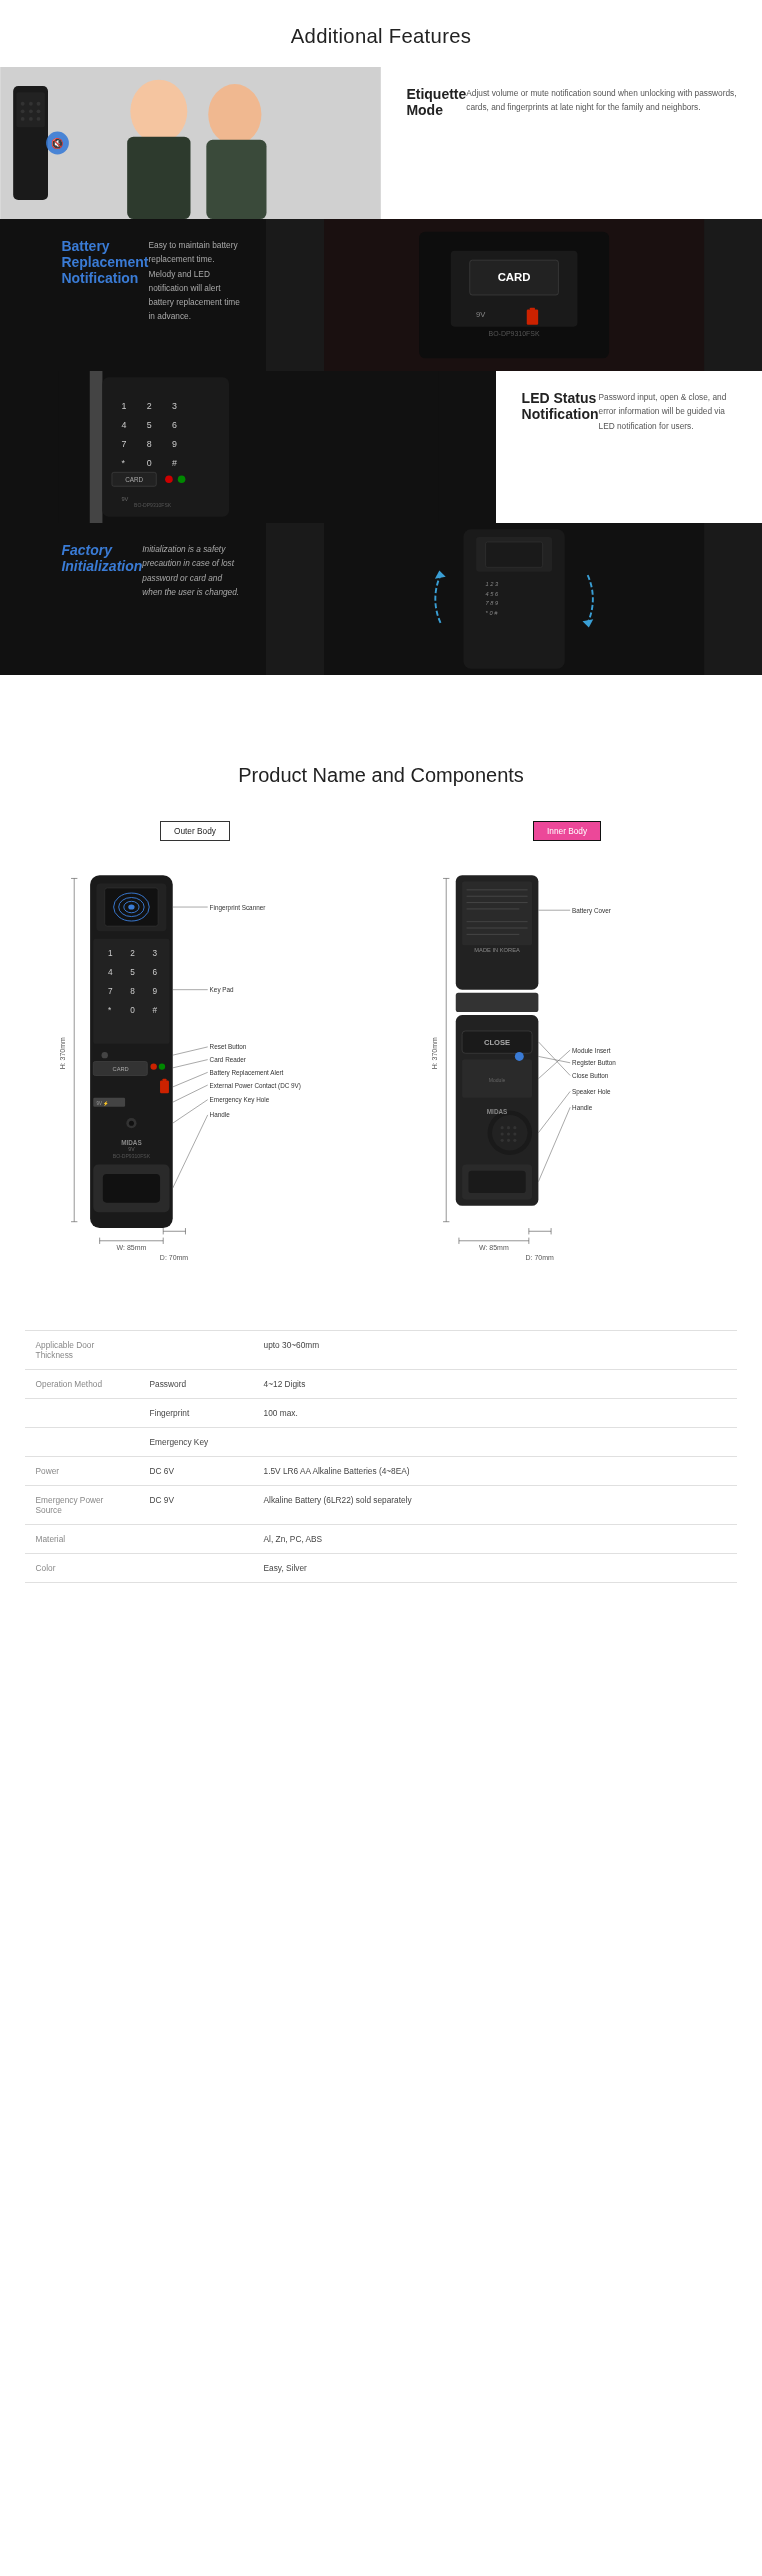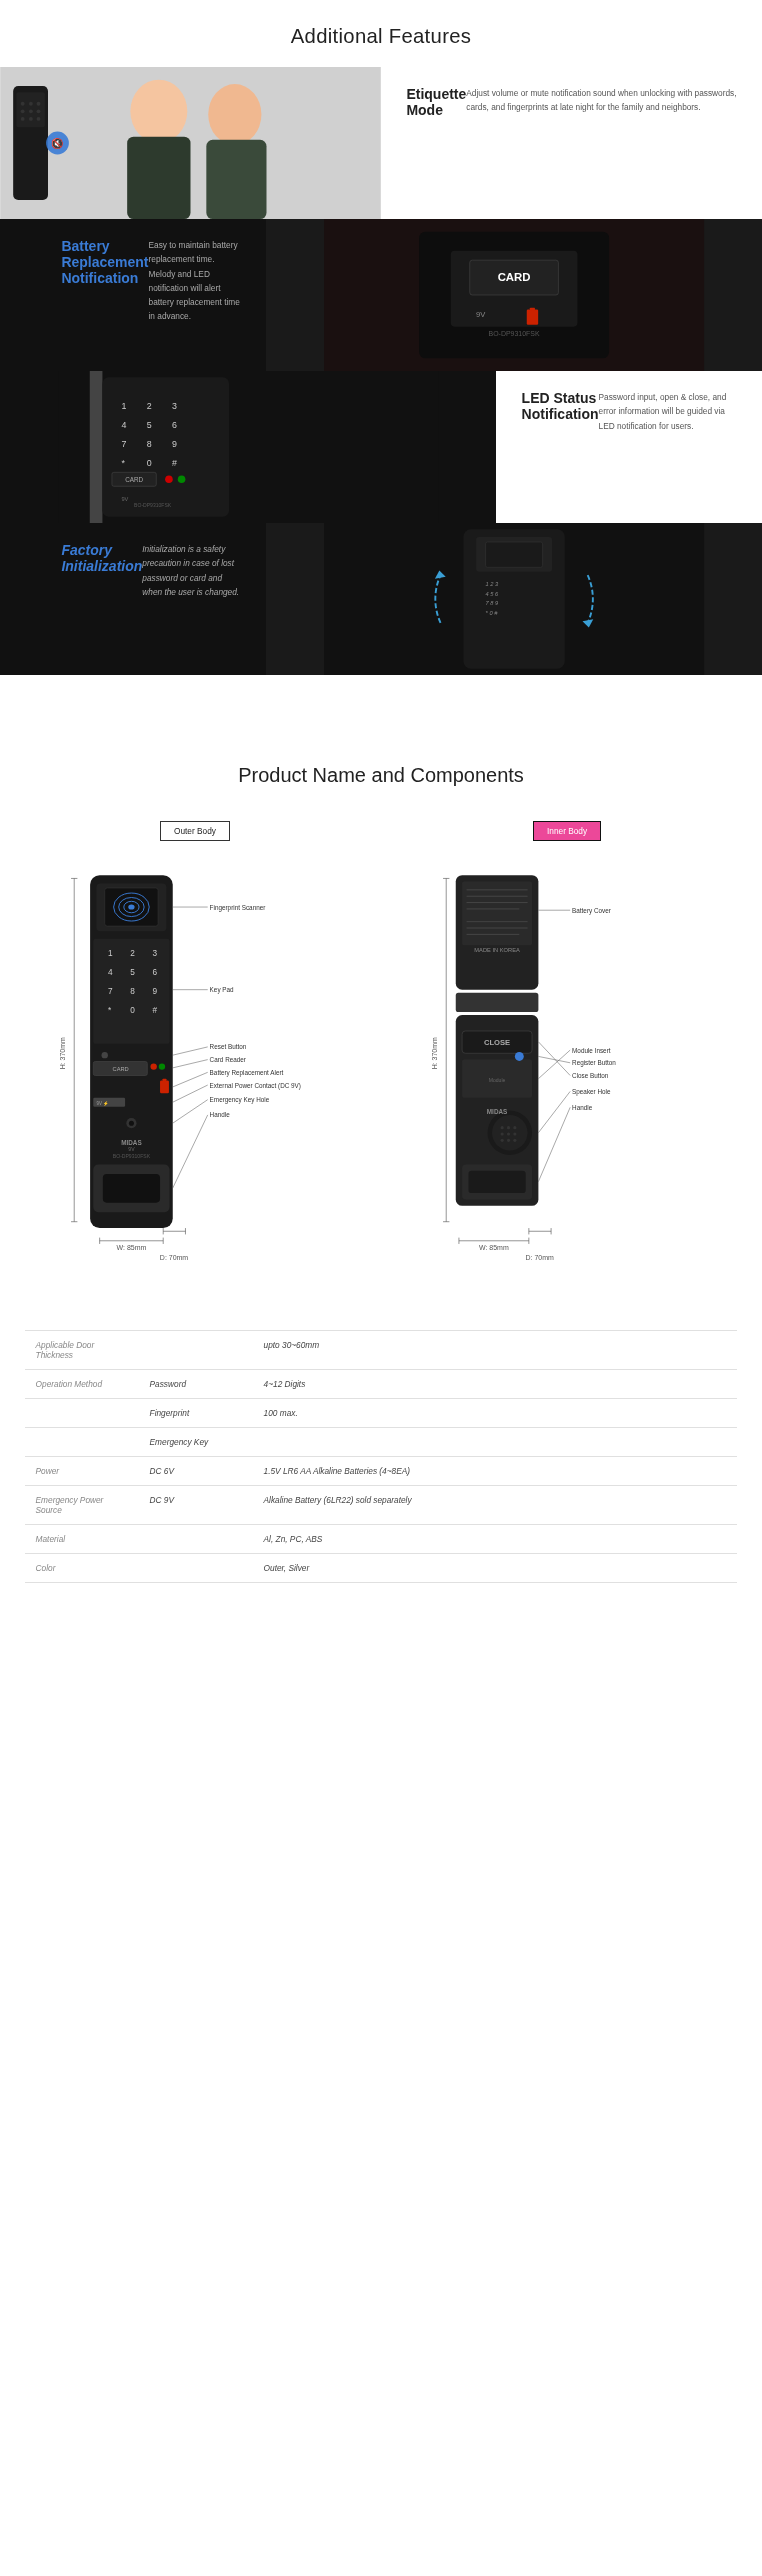--- a/index.html
+++ b/index.html
@@ -123,21 +123,20 @@
     }
 
     
     .spec-table {
       width: 100%;
       border-collapse: collapse;
       margin-top: 25.4px;
     }
     .spec-table tr {
       border-top: 0.6px solid #e0e0e0;
-      font-style: italic;
     }
     .spec-table tr:last-child {
       border-bottom: 0.6px solid #e0e0e0;
     }
     .spec-table td {
       padding: 9px 10.2px;
       font-size: 8.3px;
       vertical-align: top;
     }
     .spec-col-label {
@@ -558,19 +557,19 @@
         <td class="spec-col-value">Alkaline Battery (6LR22) sold separately</td>
       </tr>
       <tr>
         <td class="spec-col-label">Material</td>
         <td class="spec-col-key"></td>
         <td class="spec-col-value">Al, Zn, PC, ABS</td>
       </tr>
       <tr>
         <td class="spec-col-label">Color</td>
         <td class="spec-col-key"></td>
-        <td class="spec-col-value">Outer, Silver</td>
+        <td class="spec-col-value">Easy, Silver</td>
       </tr>
     </tbody>
   </table>
 
 </section>
 
 
 </body></html>

